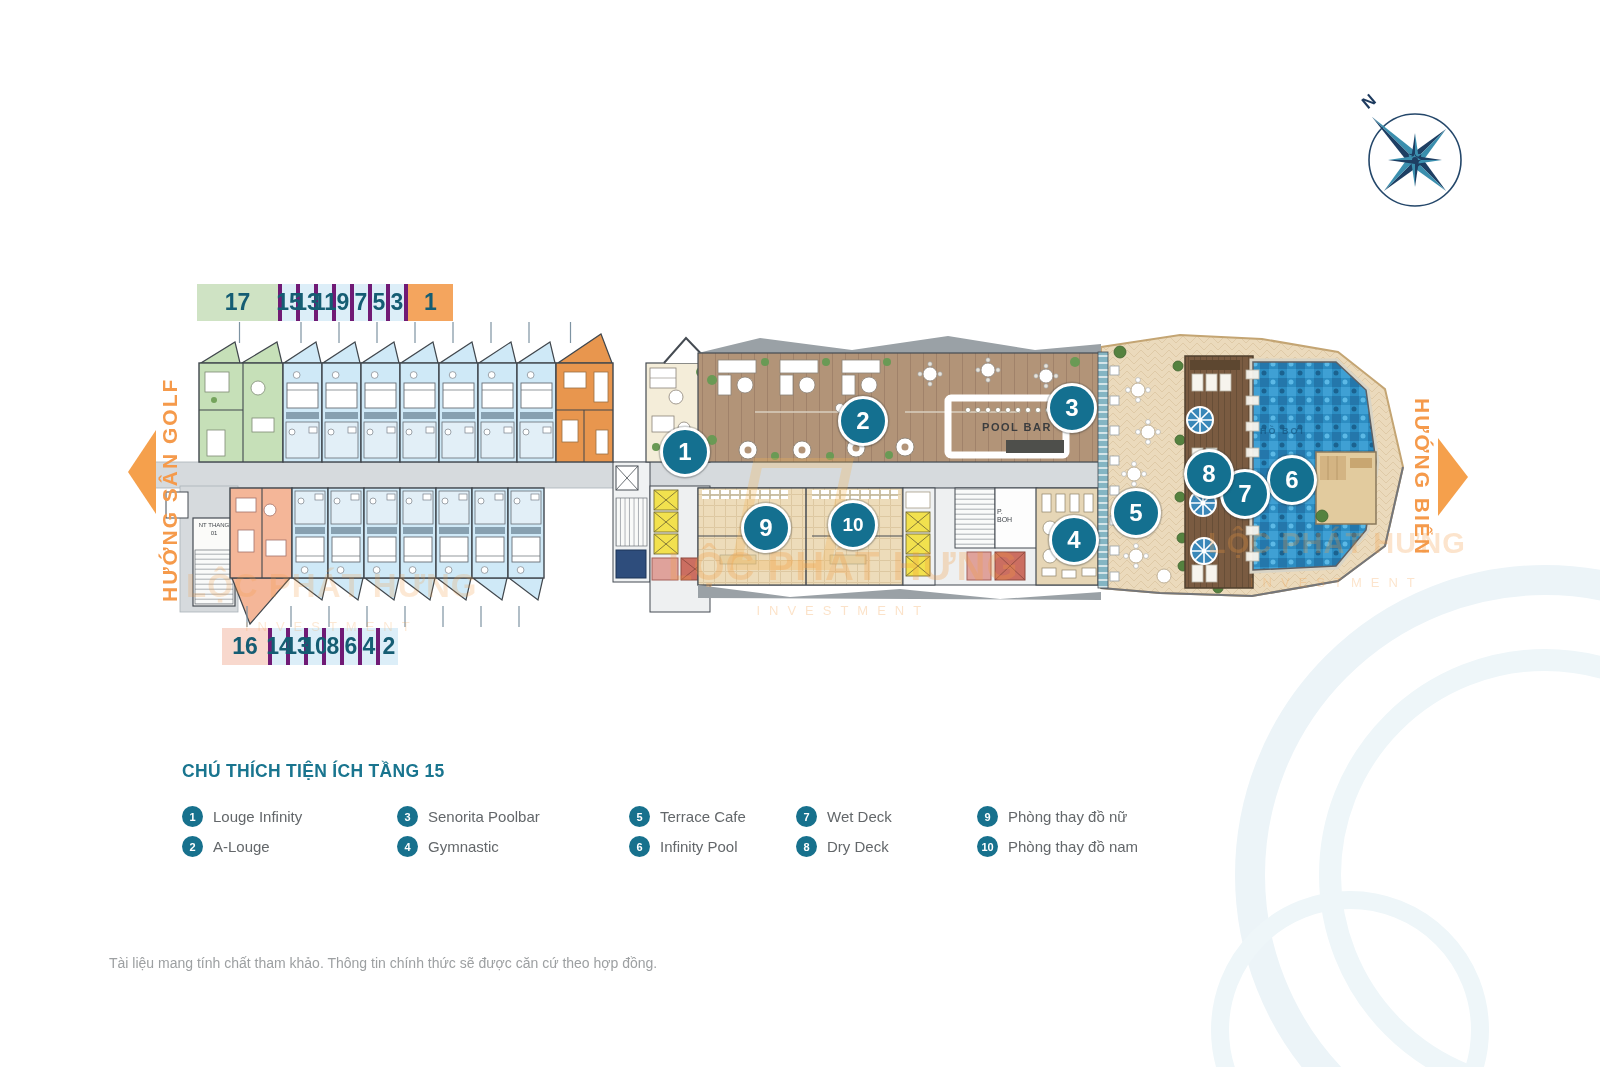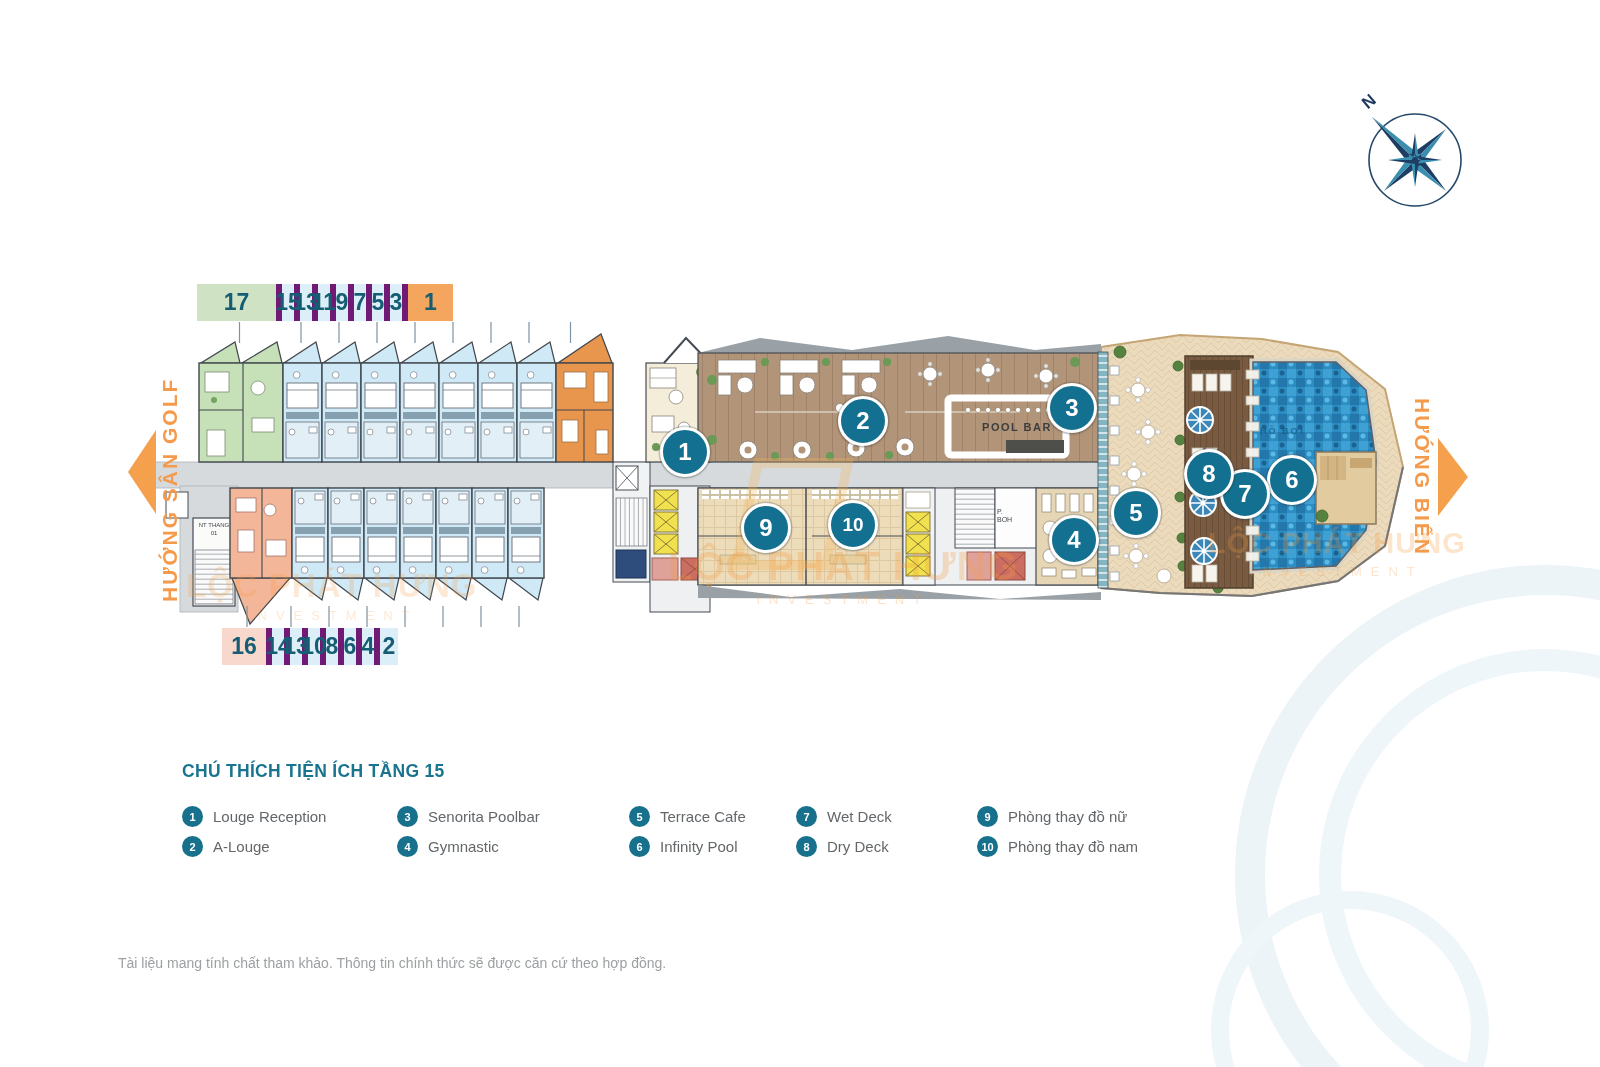--- a/index.html
+++ b/index.html
@@ -19,21 +19,21 @@
   .compass-n{position:absolute;left:1363px;top:92px;font-size:17px;font-weight:bold;color:#1d3a5e;
              transform:rotate(-40deg);z-index:6;}
 
   
   #plan{position:absolute;left:0;top:0;z-index:1;}
 
   
   .strip{position:absolute;display:flex;z-index:2;}
   #strip-top{left:197px;top:284px;}
   #strip-bottom{left:222px;top:628px;}
-  .ucell{height:37px;box-sizing:border-box;border-right:6px solid #701a75;display:flex;align-items:center;
+  .ucell{height:37px;box-sizing:border-box;border-right:4px solid #701a75;display:flex;align-items:center;
          justify-content:center;font-weight:bold;font-size:23px;color:#155d73;background:#dceef8;}
   .ucell:last-child{border-right:none;}
   .u-blue{width:18px;text-align:right;}
   .u-green{width:85px;background:#cfe3c4;}
   .u-orange{width:45px;background:#f4a55e;}
   .u-salmon{width:50px;background:#f8d8cd;}
 
   
   .dir{position:absolute;color:#f59a4b;font-weight:bold;font-size:21px;letter-spacing:2px;z-index:3;}
   .dir-left{left:158px;top:366px;height:236px;writing-mode:vertical-rl;transform:rotate(180deg);}
@@ -63,29 +63,29 @@
   
   .legend-title{position:absolute;left:182px;top:761px;font-size:17.5px;font-weight:bold;
                 color:#19758f;letter-spacing:.3px;z-index:3;}
   .lcol{position:absolute;top:806px;display:flex;flex-direction:column;gap:9px;z-index:3;}
   .litem{display:flex;align-items:center;gap:10px;height:21px;}
   .llabel{font-size:15px;color:#63676a;white-space:nowrap;}
 
   
   .wm{position:absolute;color:#f49b40;font-weight:bold;line-height:1.1;z-index:3;text-align:center;}
   .wm .wm-t{display:block;letter-spacing:1px;}
-  .wm .wm-s{display:block;font-size:13px;letter-spacing:9px;margin-top:5px;font-weight:normal;}
+  .wm .wm-s{display:block;font-size:13px;letter-spacing:9px;margin-top:16px;font-weight:normal;}
   .wm1{left:186px;top:568px;font-size:33px;opacity:.22;}
   .wm2{left:668px;top:544px;font-size:40px;opacity:.28;}
   .wm3{left:1208px;top:528px;font-size:29px;opacity:.26;}
   .wm-glyph{position:absolute;left:742px;top:458px;width:80px;height:92px;border:10px solid #f4b552;
             opacity:.28;transform:skewX(-12deg);z-index:3;}
 
   
-  .disclaimer{position:absolute;left:118px;top:955px;font-size:14px;color:#9da0a2;z-index:3;}
+  .disclaimer{position:absolute;left:109px;top:955px;font-size:14px;color:#9da0a2;z-index:3;}
   .source{position:absolute;left:14px;top:1026px;font-size:17px;font-style:italic;color:#ffffff;
           text-shadow:2px 2px 2px #bdbdbd,1px 1px 1px #cfcfcf;z-index:3;letter-spacing:.5px;}
 </style>
 </head>
 <body>
 
 <div class="stage">
 
   <svg id="plan" width="1600" height="1067" viewBox="0 0 1600 1067">
     <defs>
@@ -750,21 +750,21 @@
   <div class="wm wm3">
     <span class="wm-t">LỘC PHÁT HƯNG</span>
     <span class="wm-s">INVESTMENT</span>
   </div>
 
   <div class="legend-title">CHÚ THÍCH TIỆN ÍCH TẦNG 15</div>
   <div id="legend-cols">
       <div class="lcol" style="left: 182px;">
         <div class="litem">
           <span class="lbadge">1</span>
-          <span class="llabel">Louge  Reception</span>
+          <span class="llabel">Louge  Infinity</span>
         </div>
         <div class="litem">
           <span class="lbadge">2</span>
           <span class="llabel">A-Louge</span>
         </div>
       </div>
       <div class="lcol" style="left: 397px;">
         <div class="litem">
           <span class="lbadge">3</span>
           <span class="llabel">Senorita Poolbar</span>

